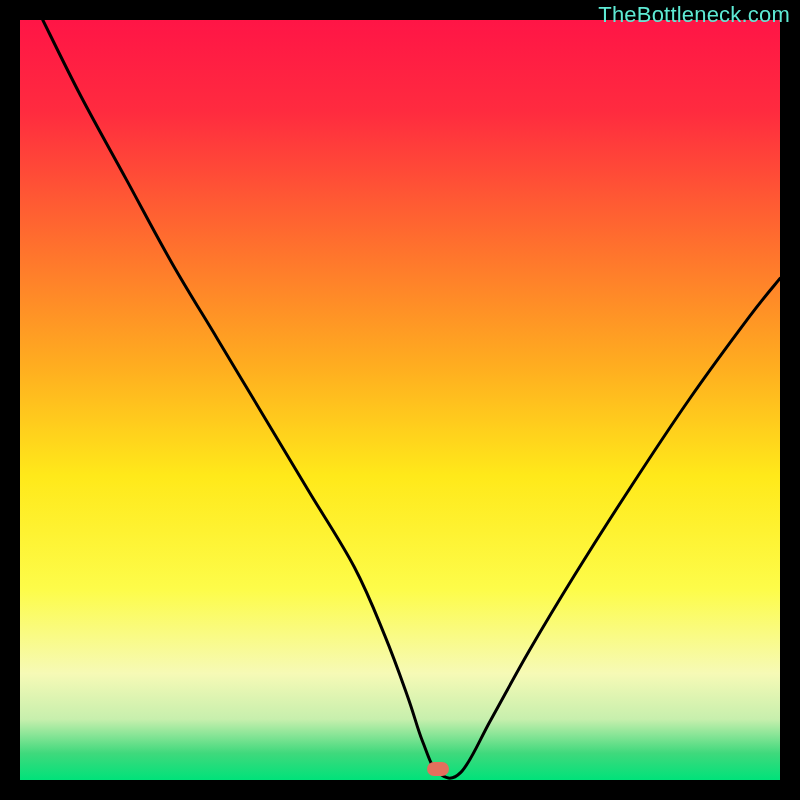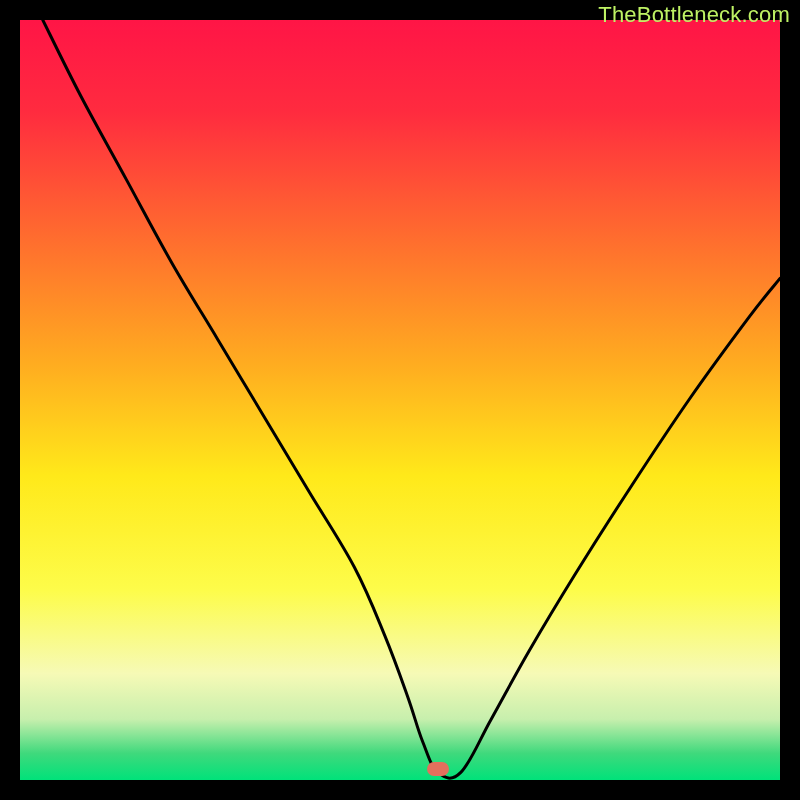--- a/index.html
+++ b/index.html
@@ -44,21 +44,21 @@
     height: 14px;
     border-radius: 7px;
     transform: translate(-50%, -50%);
   }
   .watermark {
     position: absolute;
     top: 2px;
     right: 10px;
     font-family: Arial, Helvetica, sans-serif;
     font-size: 22px;
-    color: #bef264;
+    color: #5eead4;
     letter-spacing: 0.2px;
     text-align: right;
   }
 </style>
 </head>
 <body>
 <div class="frame">
 
 <div class="plot-area">
   <svg class="gradient" viewBox="0 0 760 760" preserveAspectRatio="none">

